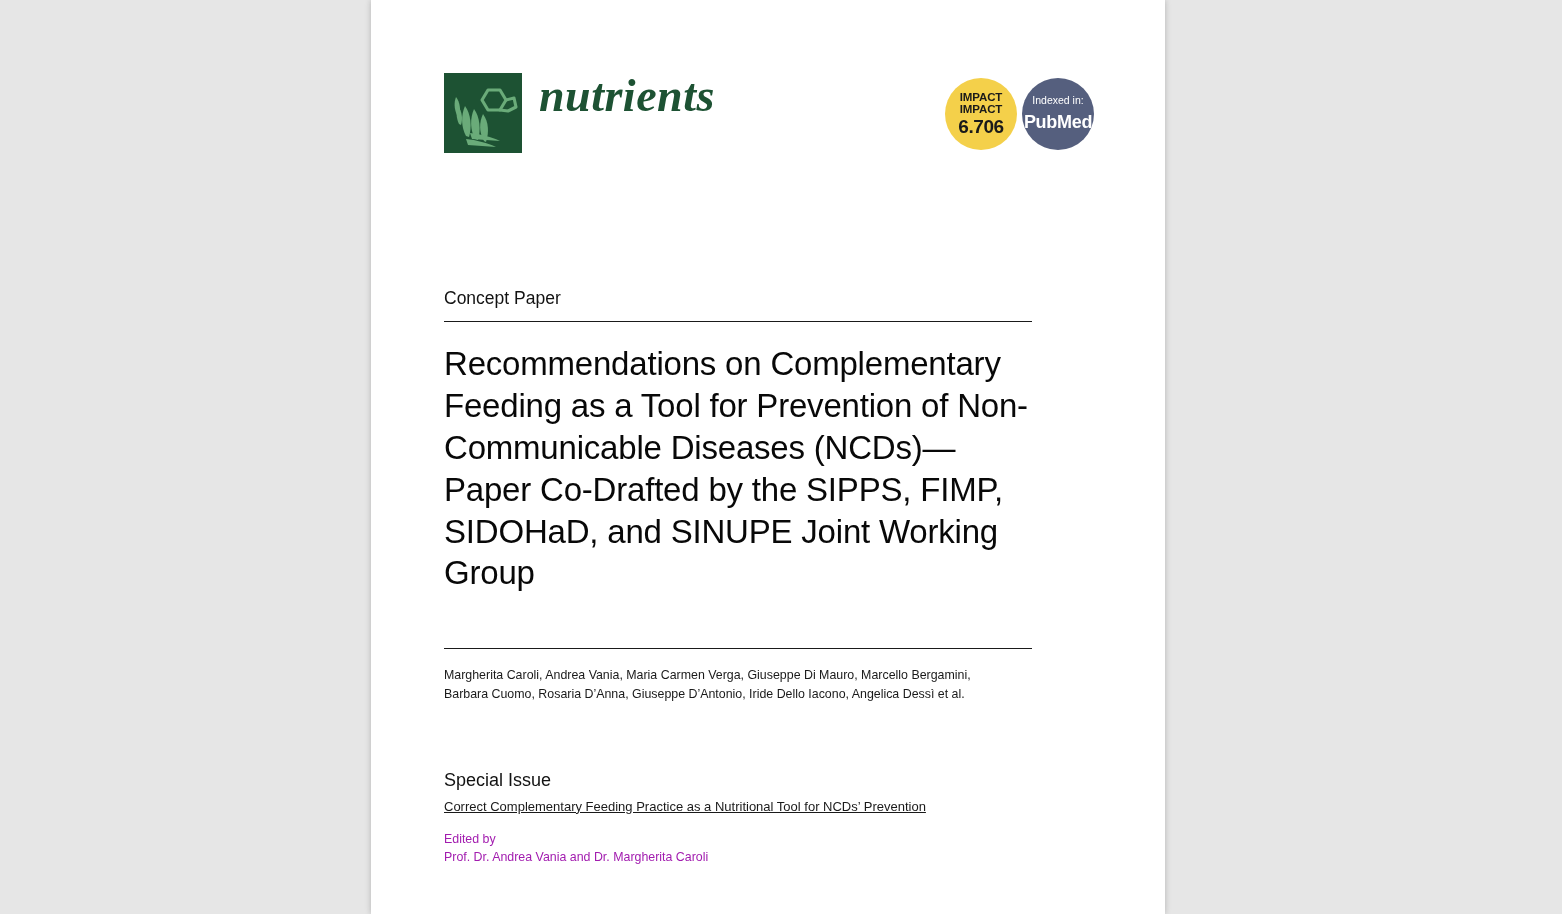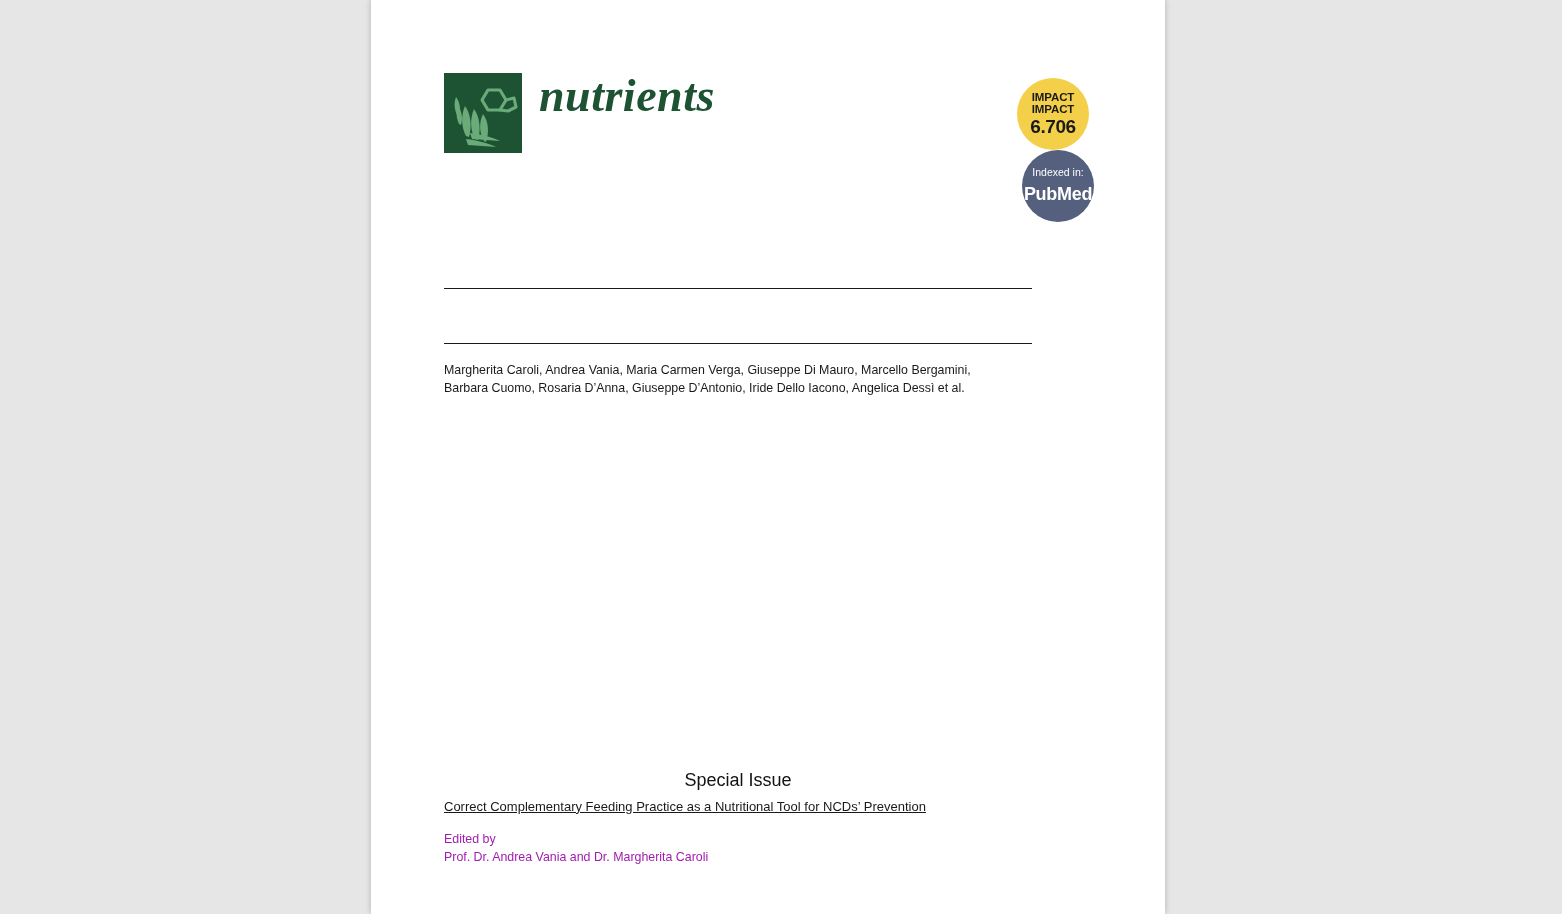--- a/index.html
+++ b/index.html
@@ -67,21 +67,20 @@
     white-space: nowrap;
   }
 
   
   .badges {
     position: absolute;
     right: 0;
     top: 5px;
     display: flex;
     align-items: flex-start;
-    flex-direction: column;
   }
 
   .badge {
     width: 72px;
     height: 72px;
     border-radius: 50%;
     display: flex;
     flex-direction: column;
     align-items: center;
     justify-content: center;
@@ -174,21 +173,20 @@
     top: 770px;
     width: 588px;
   }
 
   .si-heading {
     font-size: 18px;
     font-weight: normal;
     color: #121212;
     margin: 0 0 5px 0;
     line-height: 1.2;
-    text-align: center;
   }
 
   .si-link {
     font-size: 13px;
     color: #1a1a1a;
     text-decoration: underline;
     display: inline-block;
     line-height: 1.4;
     cursor: pointer;
   }
@@ -242,21 +240,23 @@
 
         <div class="badge badge-pm">
           <span class="l1">Indexed in:</span>
           <span class="l2">PubMed</span>
         </div>
 
       </div>
     </div>
 
     <div class="article">
+      <p class="kicker">Concept Paper</p>
       <hr class="rule">
+      <h1 class="title">Recommendations on Complementary Feeding as a Tool for Prevention of Non-Communicable Diseases (NCDs)—Paper Co-Drafted by the SIPPS, FIMP, SIDOHaD, and SINUPE Joint Working Group</h1>
       <hr class="rule rule-lower">
       <p class="authors">Margherita Caroli, Andrea Vania, Maria Carmen Verga, Giuseppe Di Mauro, Marcello Bergamini, Barbara Cuomo, Rosaria D’Anna, Giuseppe D’Antonio, Iride Dello Iacono, Angelica Dessì et al.</p>
     </div>
 
     <div class="special-issue">
       <h2 class="si-heading">Special Issue</h2>
       <a class="si-link">Correct Complementary Feeding Practice as a Nutritional Tool for NCDs’ Prevention</a>
       <div class="si-editedby">
         <div>Edited by</div>
         <div>Prof. Dr. Andrea Vania and Dr. Margherita Caroli</div>

